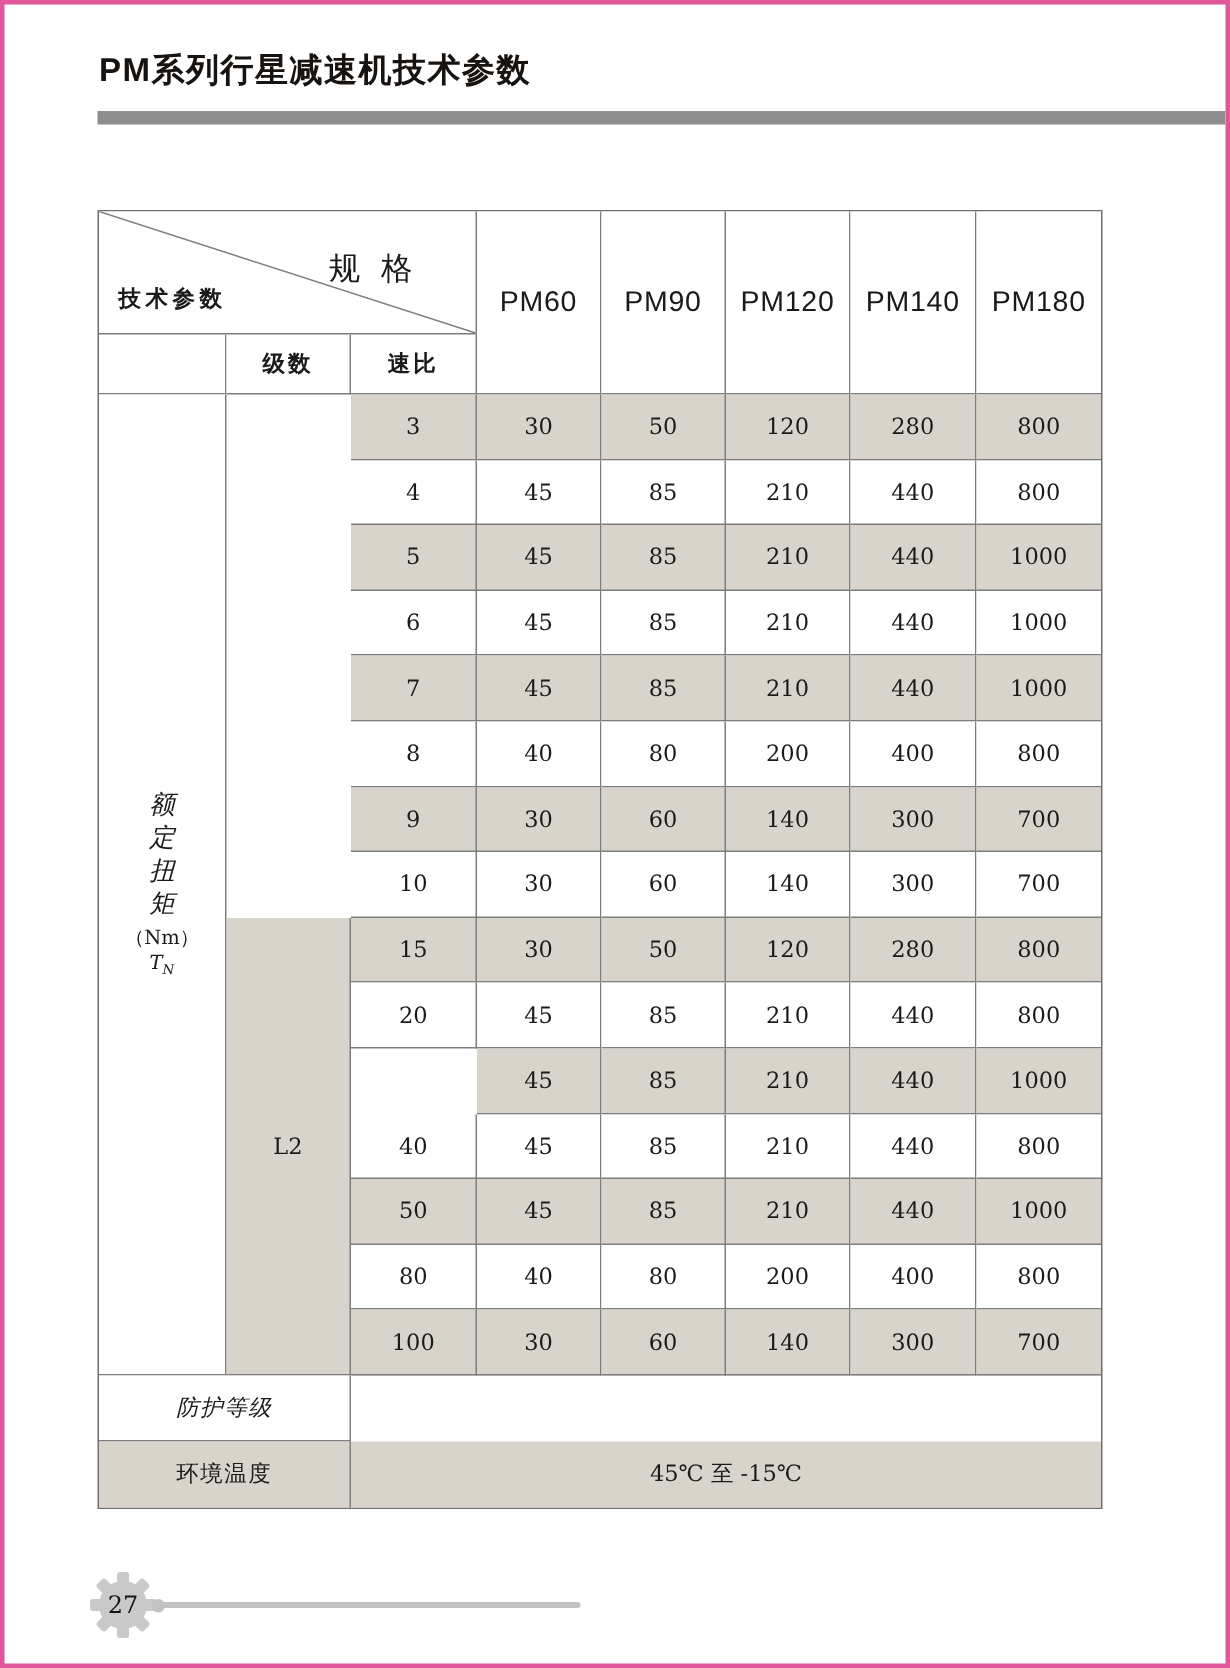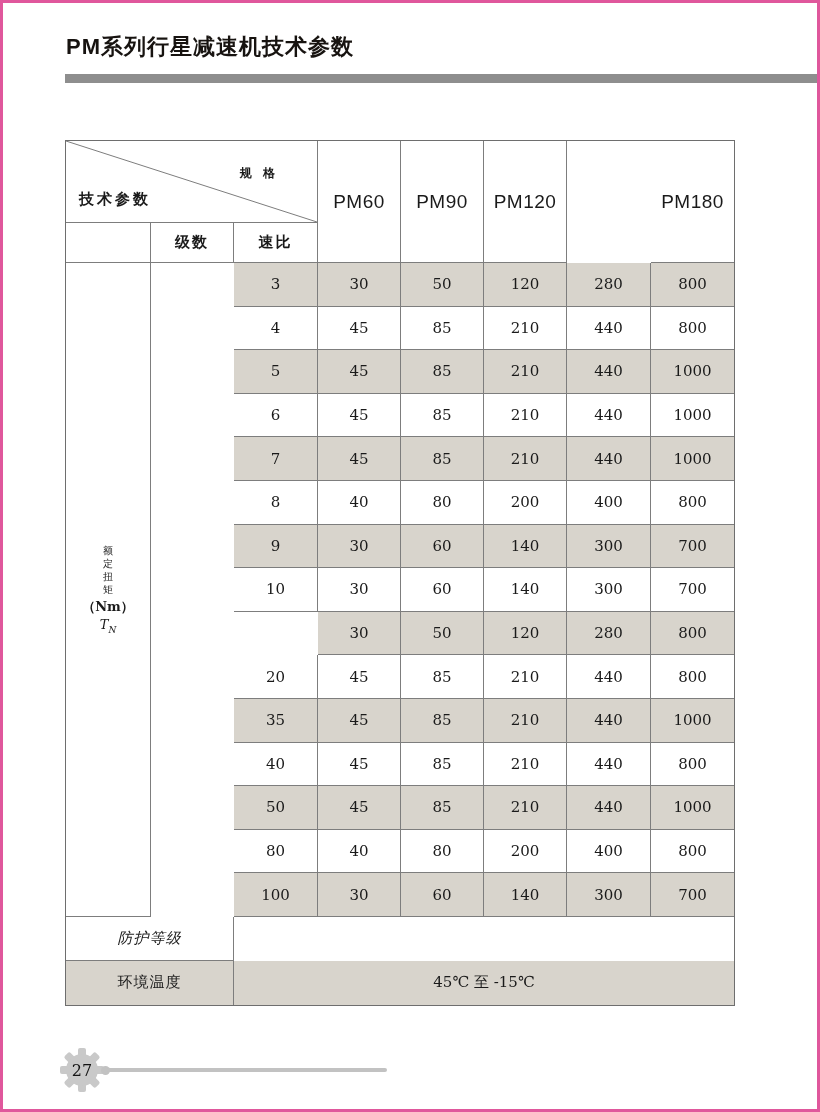--- a/index.html
+++ b/index.html
@@ -30,30 +30,30 @@
     border-right:1px solid #7d7d7d; border-bottom:1px solid #7d7d7d;
     display:flex; align-items:center; justify-content:center;
     text-align:center; background:#ffffff;
   }
   .cell.col-last { border-right:none; }
   .shaded { background:#d8d4cc; }
   .sans { font-family:"Liberation Sans", sans-serif; }
   
   .diag { grid-column:1 / 4; grid-row:1; position:relative; }
   .diag svg { position:absolute; left:0; top:0; width:100%; height:100%; }
-  .diag .spec  { position:absolute; right:38px; top:24px;  font-size:12px; font-weight:700; letter-spacing:4px;margin-left:40px; }
+  .diag .spec  { position:absolute; right:38px; top:24px;  font-size:21px; font-weight:400; letter-spacing:4px;margin-left:40px; }
   .diag .param { position:absolute; left:13px; bottom:13px; font-size:15px; font-weight:600; letter-spacing:3px; }
   .h-empty { grid-column:1; grid-row:2; }
   .h-stage { grid-column:2; grid-row:2; font-weight:600; letter-spacing:2px; }
   .h-ratio { grid-column:3; grid-row:2; font-weight:600; letter-spacing:2px; }
   .h-model { grid-row:1 / 3; font-size:19px; letter-spacing:0.5px; }
   
   .torque-cell { grid-column:1; grid-row:3 / 18; flex-direction:column; }
-  .torque-chars { width:17px; line-height:1.3; font-size:10px; letter-spacing:0; word-break:break-all; text-align:center; }
-  .torque-unit { font-size:13px; margin-top:2px;font-weight:bold; }
+  .torque-chars { width:17px; line-height:1.3; font-size:17px; letter-spacing:0; word-break:break-all; text-align:center;font-style:italic; }
+  .torque-unit { font-size:13px; margin-top:2px; }
   .torque-sym  { font-size:13px; font-style:italic; margin-top:1px; }
   .torque-sym sub { font-size:9px; font-style:italic; }
   .stage-l1 { grid-column:2; grid-row:3 / 11; }
   .stage-l2 { grid-column:2; grid-row:11 / 18; }
   
   .prot-label { grid-column:1 / 3; grid-row:18; letter-spacing:1px;font-style:italic; }
   .prot-value { grid-column:3 / 9; grid-row:18; border-right:none; }
   .temp-label { grid-column:1 / 3; grid-row:19; border-bottom:none; letter-spacing:1px; }
   .temp-value { grid-column:3 / 9; grid-row:19; border-right:none; border-bottom:none; }
   
@@ -83,32 +83,34 @@
       <svg viewBox="0 0 252 82" preserveAspectRatio="none">
         <line x1="0" y1="0" x2="252" y2="82" stroke="#7d7d7d" stroke-width="1" vector-effect="non-scaling-stroke"></line>
       </svg>
       <span class="spec">规 格</span>
       <span class="param">技术参数</span>
     </div>
 
     <div class="cell h-model sans" style="grid-column:4">PM60</div>
     <div class="cell h-model sans" style="grid-column:5">PM90</div>
     <div class="cell h-model sans" style="grid-column:6">PM120</div>
+    <div class="cell h-model sans" style="grid-column:7">PM140</div>
     <div class="cell h-model col-last sans" style="grid-column:8">PM180</div>
 
     <div class="cell h-empty"></div>
     <div class="cell h-stage sans">级数</div>
     <div class="cell h-ratio sans">速比</div>
 
     <div class="cell torque-cell">
       <div class="torque-chars">额定扭矩</div>
       <div class="torque-unit">（Nm）</div>
       <div class="torque-sym"><span>T</span><sub>N</sub></div>
     </div>
 
+    <div class="cell stage-l2 shaded">L2</div>
 
     <div class="cell prot-label">防护等级</div>
     <div class="cell temp-label shaded">环境温度</div>
     <div class="cell temp-value shaded">45℃ 至 -15℃</div>
   <div class="cell shaded" style="grid-area: 3 / 3;">3</div>
       <div class="cell shaded" style="grid-area: 3 / 4;">30</div>
       <div class="cell shaded" style="grid-area: 3 / 5;">50</div>
       <div class="cell shaded" style="grid-area: 3 / 6;">120</div>
       <div class="cell shaded" style="grid-area: 3 / 7;">280</div>
       <div class="cell shaded col-last" style="grid-area: 3 / 8;">800</div>
@@ -147,32 +149,32 @@
       <div class="cell shaded" style="grid-area: 9 / 5;">60</div>
       <div class="cell shaded" style="grid-area: 9 / 6;">140</div>
       <div class="cell shaded" style="grid-area: 9 / 7;">300</div>
       <div class="cell shaded col-last" style="grid-area: 9 / 8;">700</div>
       <div class="cell" style="grid-area: 10 / 3;">10</div>
       <div class="cell" style="grid-area: 10 / 4;">30</div>
       <div class="cell" style="grid-area: 10 / 5;">60</div>
       <div class="cell" style="grid-area: 10 / 6;">140</div>
       <div class="cell" style="grid-area: 10 / 7;">300</div>
       <div class="cell col-last" style="grid-area: 10 / 8;">700</div>
+      <div class="cell shaded" style="grid-area: 11 / 3;">15</div>
       <div class="cell shaded" style="grid-area: 11 / 4;">30</div>
       <div class="cell shaded" style="grid-area: 11 / 5;">50</div>
       <div class="cell shaded" style="grid-area: 11 / 6;">120</div>
       <div class="cell shaded" style="grid-area: 11 / 7;">280</div>
       <div class="cell shaded col-last" style="grid-area: 11 / 8;">800</div>
       <div class="cell" style="grid-area: 12 / 3;">20</div>
       <div class="cell" style="grid-area: 12 / 4;">45</div>
       <div class="cell" style="grid-area: 12 / 5;">85</div>
       <div class="cell" style="grid-area: 12 / 6;">210</div>
       <div class="cell" style="grid-area: 12 / 7;">440</div>
       <div class="cell col-last" style="grid-area: 12 / 8;">800</div>
-      <div class="cell shaded" style="grid-area: 13 / 3;">35</div>
       <div class="cell shaded" style="grid-area: 13 / 4;">45</div>
       <div class="cell shaded" style="grid-area: 13 / 5;">85</div>
       <div class="cell shaded" style="grid-area: 13 / 6;">210</div>
       <div class="cell shaded" style="grid-area: 13 / 7;">440</div>
       <div class="cell shaded col-last" style="grid-area: 13 / 8;">1000</div>
       <div class="cell" style="grid-area: 14 / 3;">40</div>
       <div class="cell" style="grid-area: 14 / 4;">45</div>
       <div class="cell" style="grid-area: 14 / 5;">85</div>
       <div class="cell" style="grid-area: 14 / 6;">210</div>
       <div class="cell" style="grid-area: 14 / 7;">440</div>

